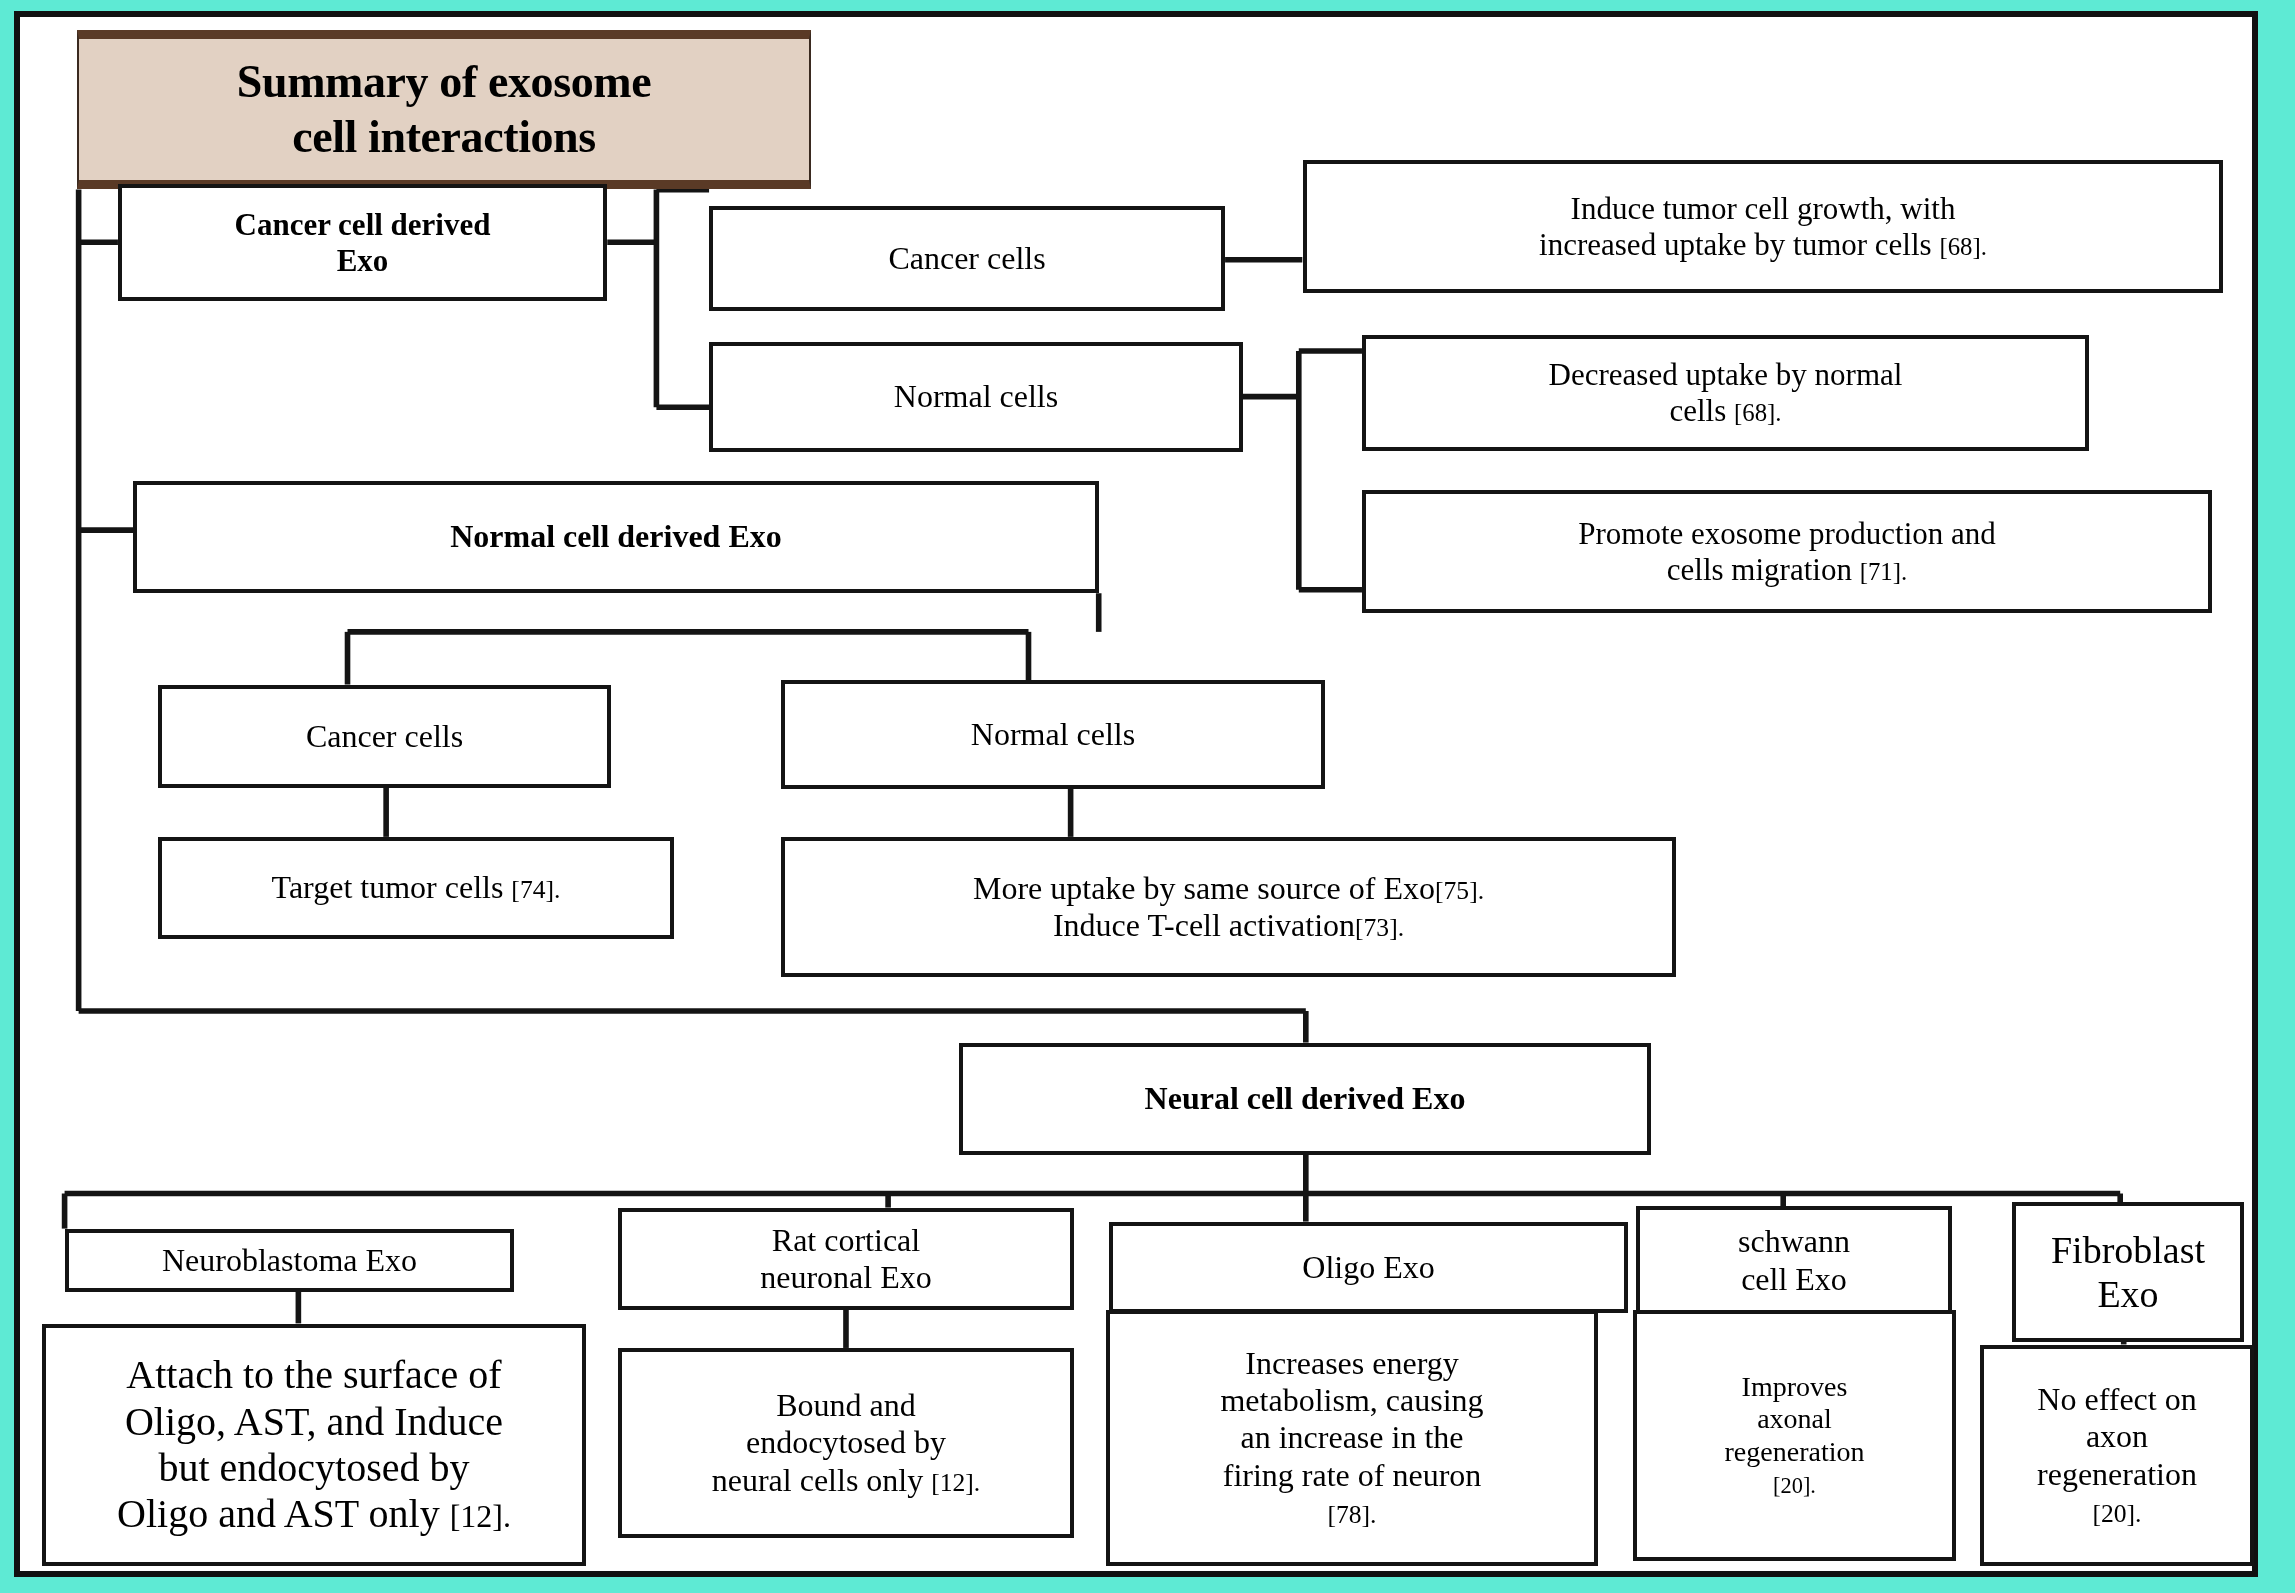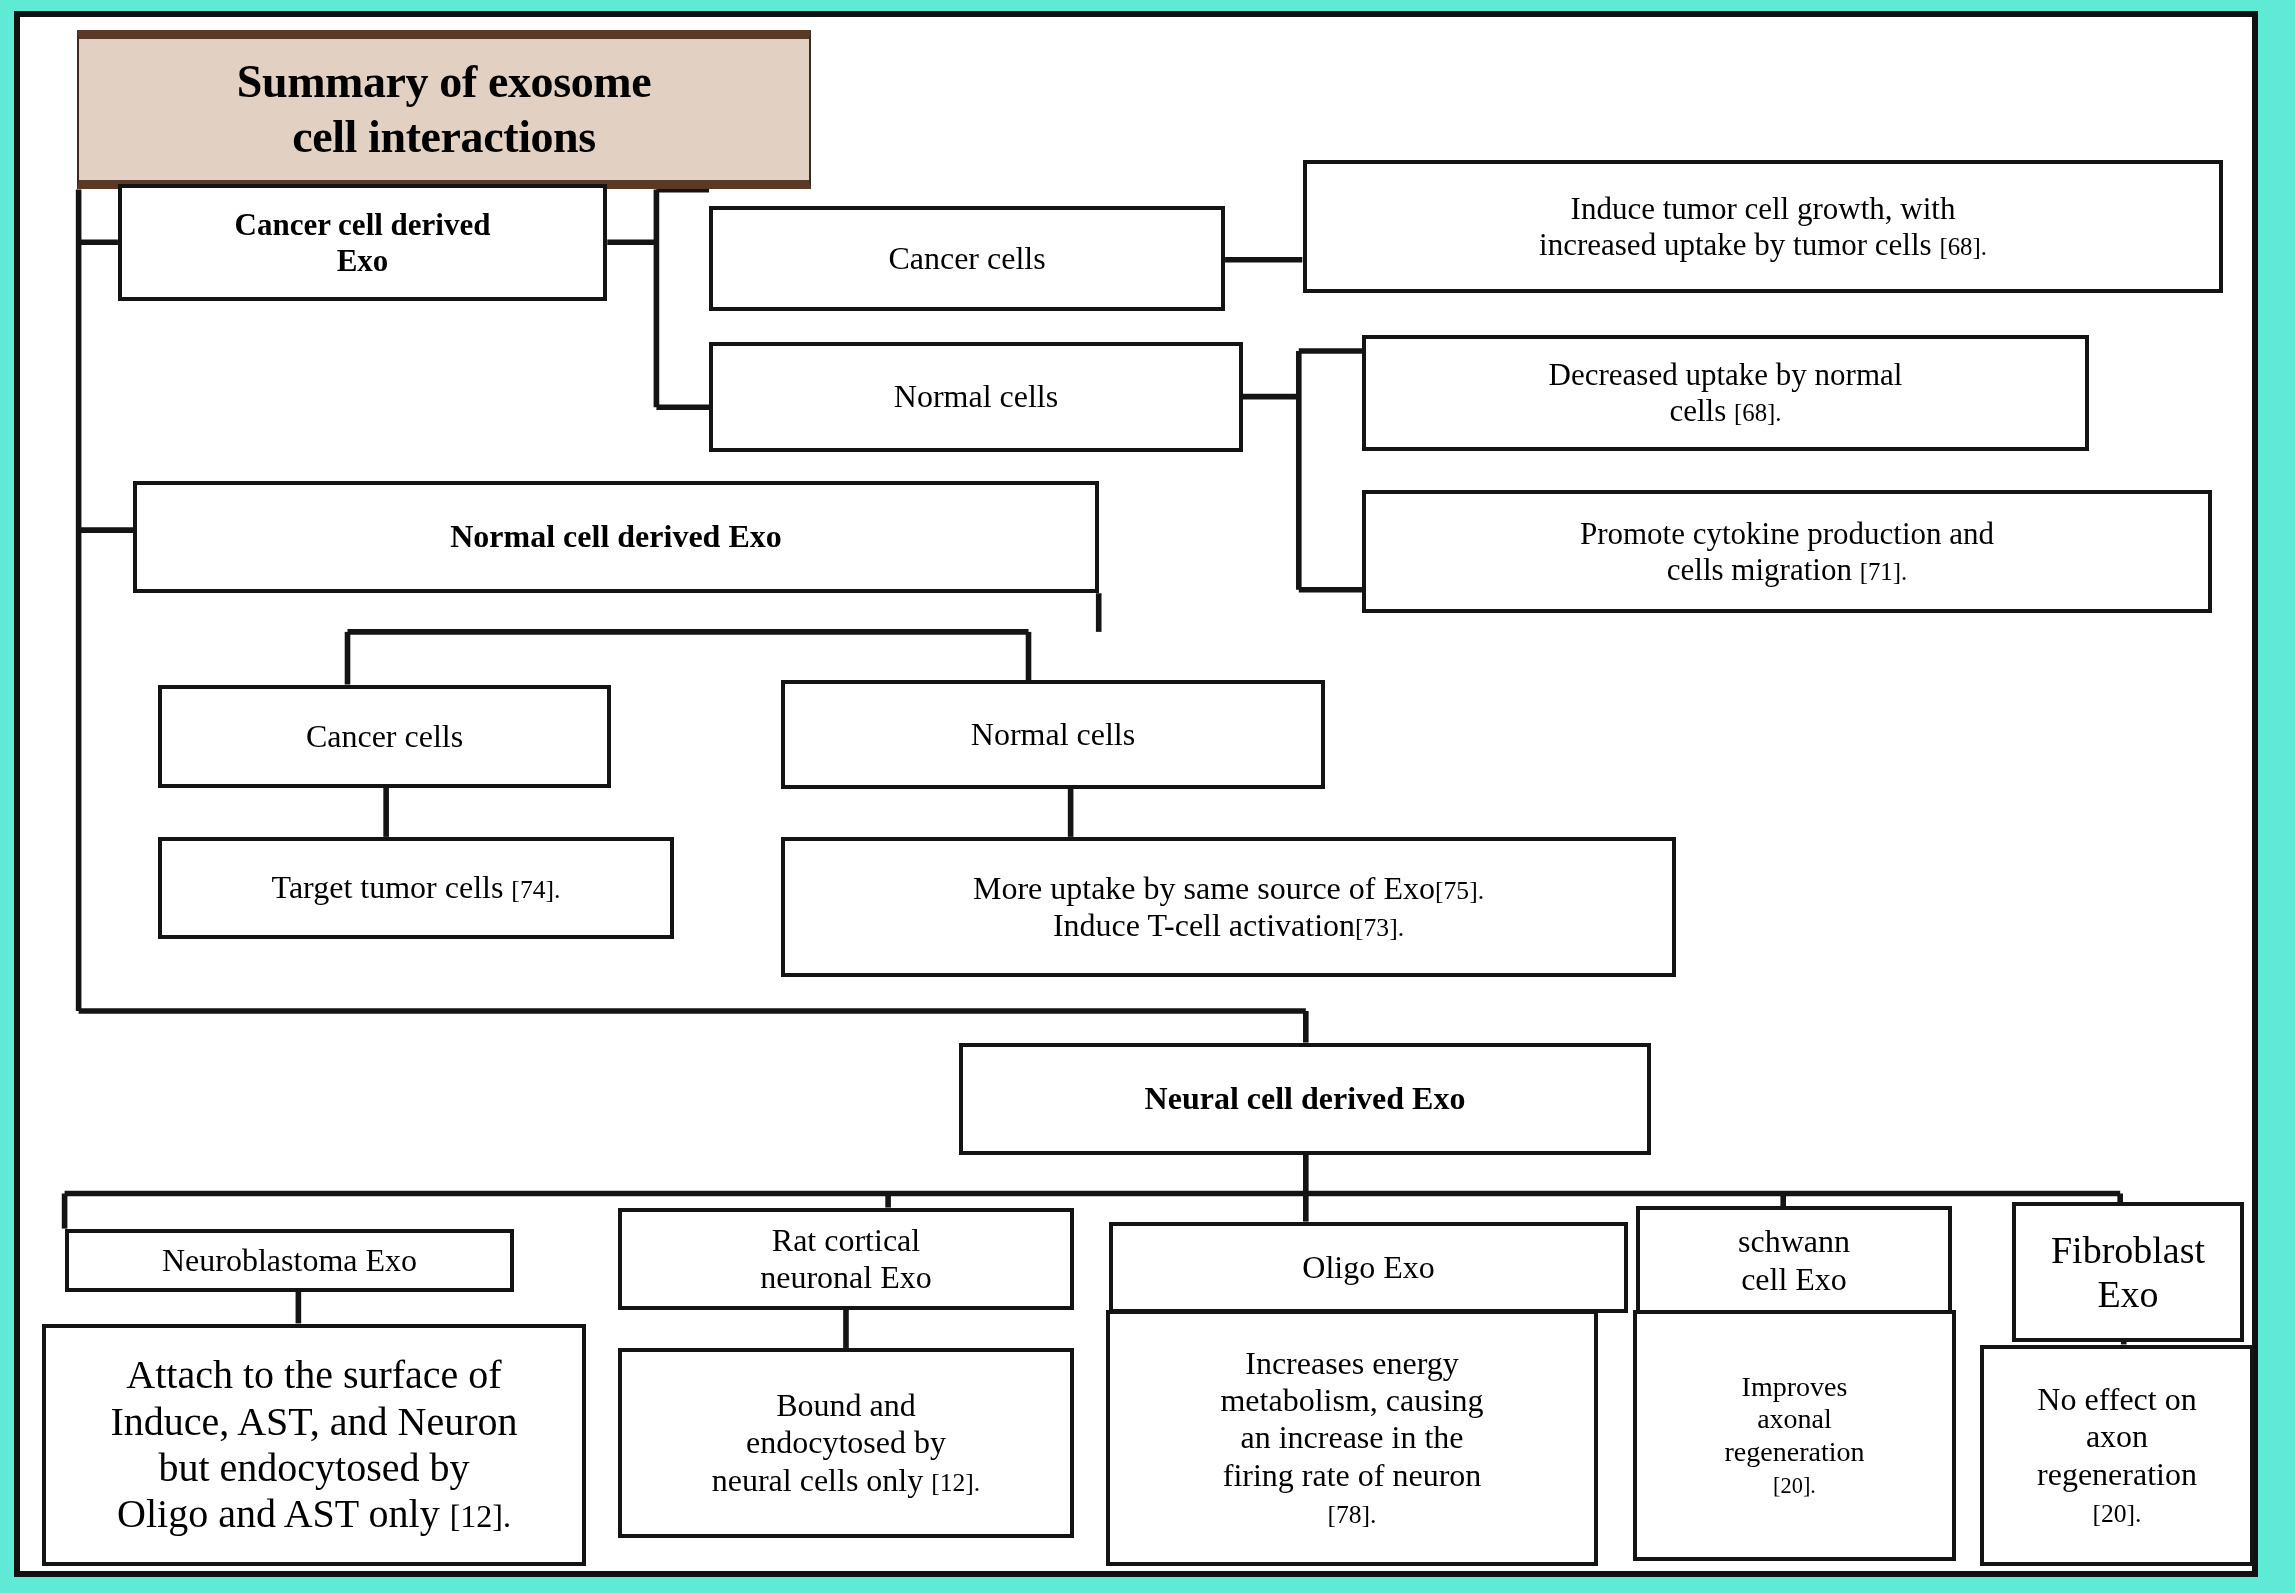--- a/index.html
+++ b/index.html
@@ -157,21 +157,21 @@
   <div class="node" style="left:1362px;top:335px;width:727px;height:116px;font-size:31px;">
     <span class="txt">
       <span>Decreased uptake by normal</span><br>
       <span>cells</span>
       <span class="cite">[68].</span>
     </span>
   </div>
 
   <div class="node" style="left:1362px;top:490px;width:850px;height:123px;font-size:31px;">
     <span class="txt">
-      <span>Promote cytokine production and</span><br>
+      <span>Promote exosome production and</span><br>
       <span>cells migration</span>
       <span class="cite">[71].</span>
     </span>
   </div>
 
   <div class="node bold" style="left:133px;top:481px;width:966px;height:112px;font-size:32px;">
     <span class="txt">Normal cell derived Exo</span>
   </div>
 
   <div class="node" style="left:158px;top:685px;width:453px;height:103px;font-size:32px;">
@@ -225,21 +225,21 @@
   <div class="node" style="left:2012px;top:1202px;width:232px;height:140px;font-size:38px;">
     <span class="txt">
       <span>Fibroblast</span><br>
       <span>Exo</span>
     </span>
   </div>
 
   <div class="node" style="left:42px;top:1324px;width:544px;height:242px;font-size:40px;">
     <span class="txt">
       <span>Attach to the surface of</span><br>
-      <span>Induce, AST, and Neuron</span><br>
+      <span>Oligo, AST, and Induce</span><br>
       <span>but endocytosed by</span><br>
       <span>Oligo and AST only</span>
       <span class="cite">[12].</span>
     </span>
   </div>
 
   <div class="node" style="left:618px;top:1348px;width:456px;height:190px;font-size:32px;">
     <span class="txt">
       <span>Bound and</span><br>
       <span>endocytosed by</span><br>

